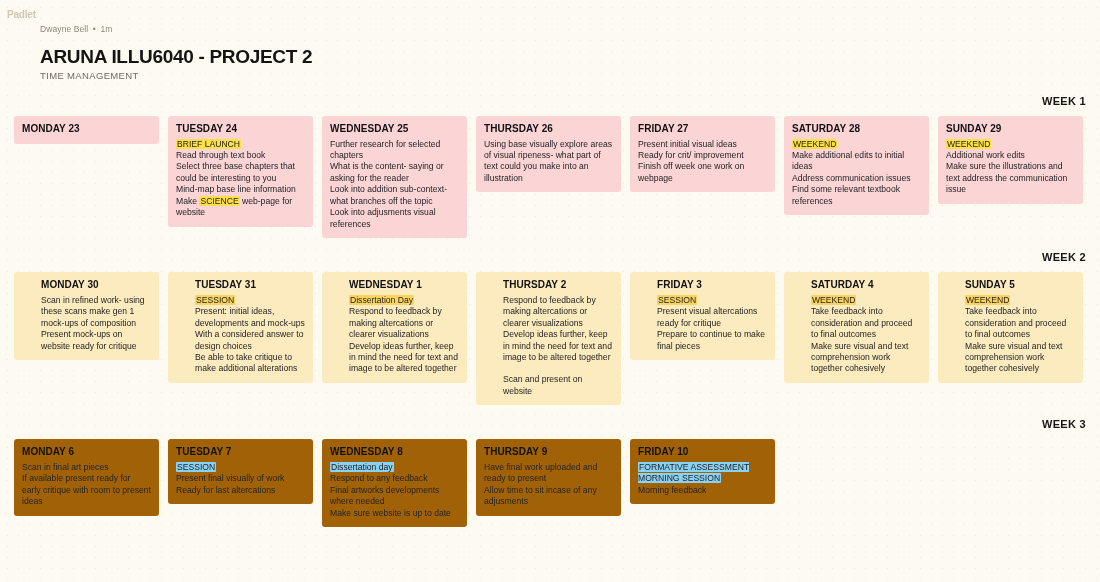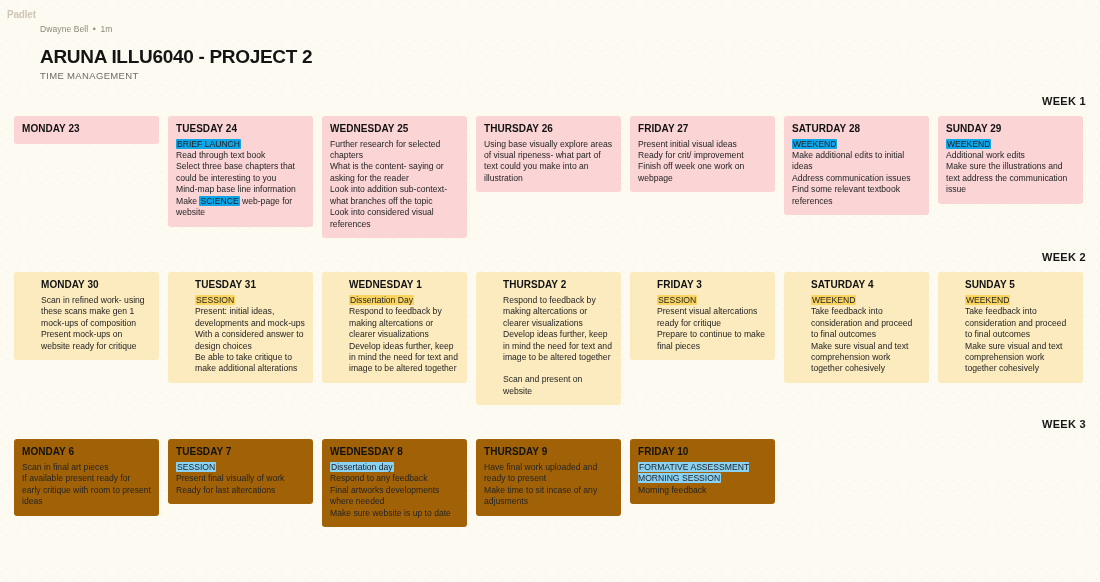--- a/index.html
+++ b/index.html
@@ -105,21 +105,21 @@
 
   mark.hl {
     background: transparent;
     color: #242424;
     padding: 0 1px;
     border-radius: 1px;
   }
 
   
   .wk-pink  .card            { background: #fbd4d6; }
-  .wk-pink  mark.hl          { background: #0ea5e9; }
+  .wk-pink  mark.hl          { background: #fde047; }
 
   .wk-yellow .card           { background: #fcebbe; padding-left: 27px; }
   .wk-yellow mark.hl         { background: #fbd45e; }
 
   .wk-blue  .card            { background: #a16207; }
   .wk-blue  mark.hl          { background: #89d2f4; }
 </style>
 </head>
 <body>
 
@@ -155,21 +155,21 @@
             <span class="line"><span>Mind-map base line information</span></span>
             <span class="line"><span>Make </span><mark class="hl">SCIENCE</mark><span> web-page for website</span></span>
           </div>
         </div>
         <div class="card">
           <div class="card-title">WEDNESDAY 25</div>
           <div class="card-body">
             <span class="line"><span>Further research for selected chapters</span></span>
             <span class="line"><span>What is the content- saying or asking for the reader</span></span>
             <span class="line"><span>Look into addition sub-context- what branches off the topic</span></span>
-            <span class="line"><span>Look into considered visual references</span></span>
+            <span class="line"><span>Look into adjusments visual references</span></span>
           </div>
         </div>
         <div class="card">
           <div class="card-title">THURSDAY 26</div>
           <div class="card-body">
             <span class="line"><span>Using base visually explore areas of visual ripeness- what part of text could you make into an illustration</span></span>
           </div>
         </div>
         <div class="card">
           <div class="card-title">FRIDAY 27</div>
@@ -284,21 +284,21 @@
             <span class="line"><mark class="hl">Dissertation day</mark></span>
             <span class="line"><span>Respond to any feedback</span></span>
             <span class="line"><span>Final artworks developments where needed</span></span>
             <span class="line"><span>Make sure website is up to date</span></span>
           </div>
         </div>
         <div class="card">
           <div class="card-title">THURSDAY 9</div>
           <div class="card-body">
             <span class="line"><span>Have final work uploaded and ready to present</span></span>
-            <span class="line"><span>Make time to sit incase of any adjusments</span></span>
+            <span class="line"><span>Allow time to sit incase of any adjusments</span></span>
           </div>
         </div>
         <div class="card">
           <div class="card-title">FRIDAY 10</div>
           <div class="card-body">
             <span class="line"><mark class="hl">FORMATIVE ASSESSMENT MORNING SESSION</mark></span>
             <span class="line"><span>Morning feedback</span></span>
           </div>
         </div>
       </div>

